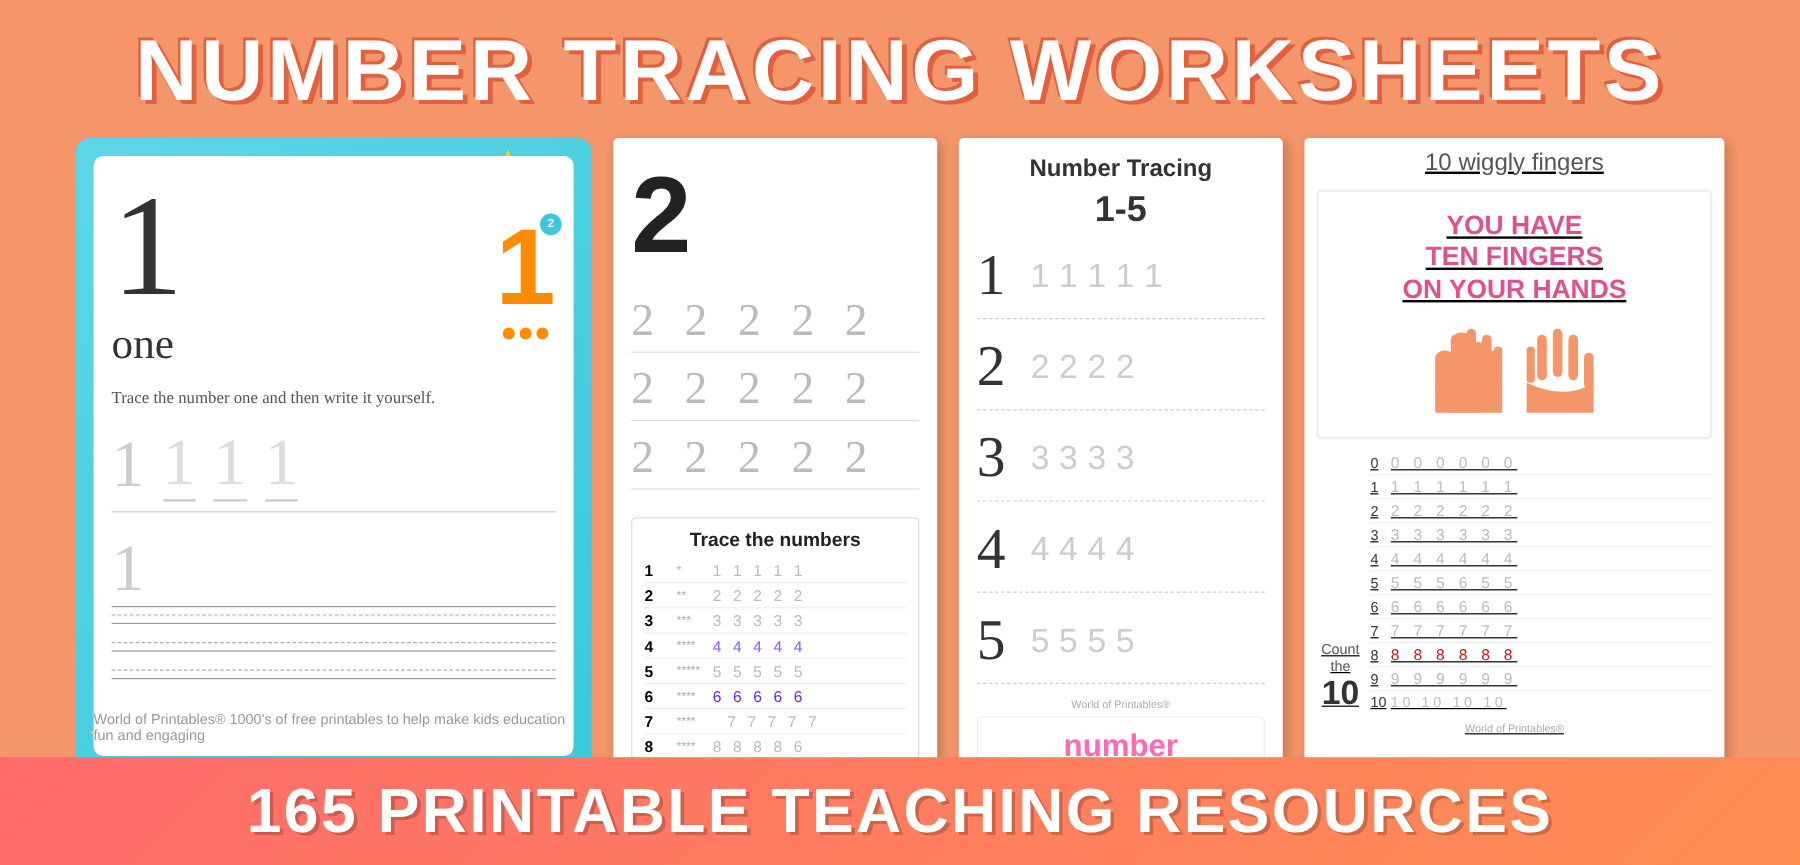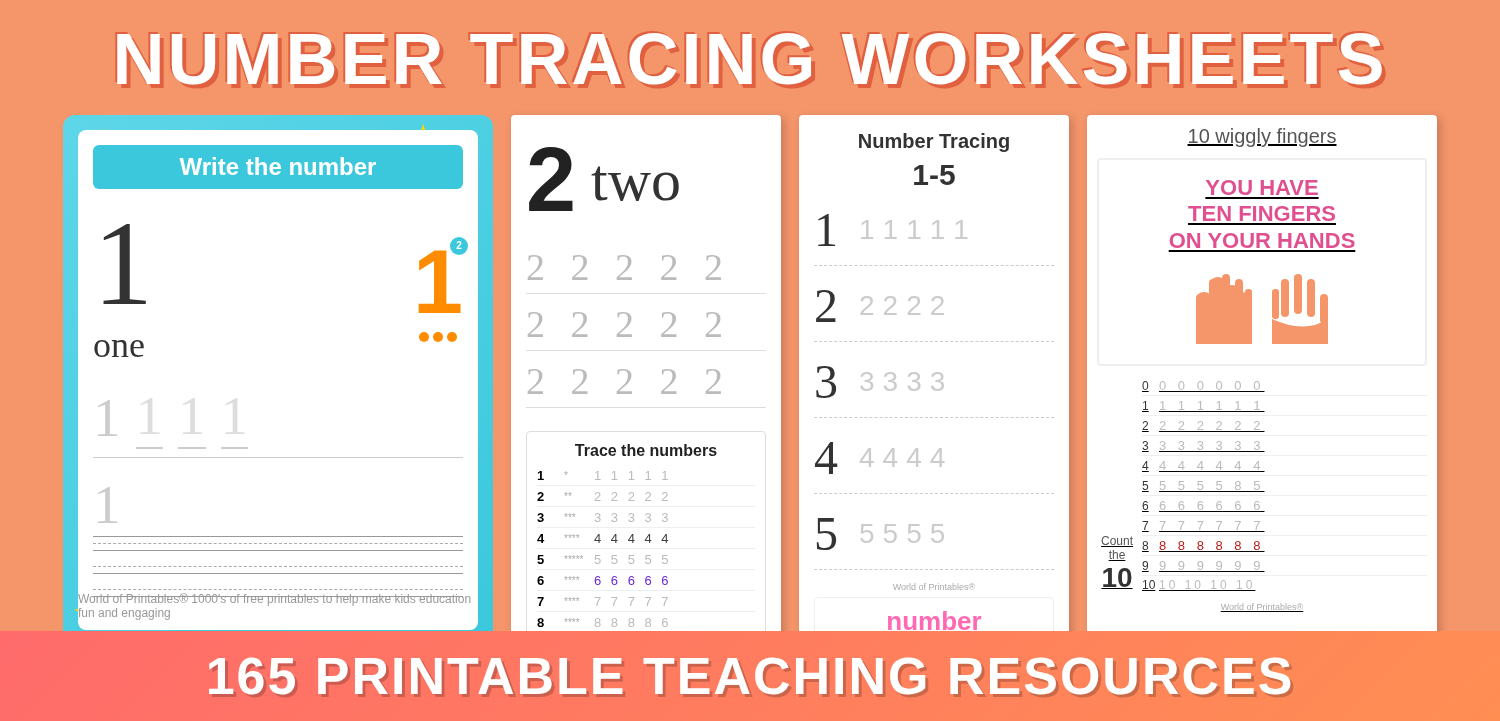--- a/index.html
+++ b/index.html
@@ -277,41 +277,39 @@
 
   <div class="card1" style="position:relative;">
 
     <span style="position:absolute;top:8px;left:30px;font-size:28px;color:#FFD700;">★</span>
     <span style="position:absolute;top:5px;right:60px;font-size:22px;color:#FFD700;">★</span>
     <span style="position:absolute;top:25px;right:20px;font-size:18px;color:#FFD700;">★</span>
     <span style="position:absolute;bottom:20px;left:10px;font-size:22px;color:#FFD700;">★</span>
     <span style="position:absolute;bottom:15px;right:15px;font-size:18px;color:#FFD700;">★</span>
 
     <div class="card1-inner">
-      <div class="card1-header">
-        <span class="card1-header-text">Write the number</span>
-      </div>
       <div class="card1-number-row">
         <div>
           <div class="card1-big-number">1</div>
           <div class="card1-word">one</div>
         </div>
         <div style="text-align:center;">
 
           <div style="font-size:90px;font-weight:900;color:#FF8C00;font-family:'Arial Black',Arial,sans-serif;line-height:1;position:relative;">
             <span style="position:absolute;top:0;right:-5px;width:18px;height:18px;background:#3BC8DC;border-radius:50%;font-size:10px;color:white;display:flex;align-items:center;justify-content:center;">2</span>
             1
           </div>
           <div class="card1-dots">
             <div class="card1-dot"></div>
             <div class="card1-dot"></div>
             <div class="card1-dot"></div>
           </div>
         </div>
       </div>
+      <div class="card1-subtitle">Trace the number one and then write it yourself.</div>
 
       <div class="card1-trace-row">
         <span style="font-size:55px;color:#ccc;font-family:Georgia,serif;">1</span>
         <span style="font-size:55px;color:#ddd;font-family:Georgia,serif;border-bottom:2px solid #ccc;">1</span>
         <span style="font-size:55px;color:#ddd;font-family:Georgia,serif;border-bottom:2px solid #ccc;">1</span>
         <span style="font-size:55px;color:#ddd;font-family:Georgia,serif;border-bottom:2px solid #ccc;">1</span>
       </div>
 
       <div style="margin-top:15px;">
         <div style="font-size:55px;color:#ccc;font-family:Georgia,serif;border-bottom:1px solid #999;margin-bottom:5px;">1</div>
@@ -322,21 +320,20 @@
         <div class="card1-line" style="margin-top:15px;"></div>
         <div class="card1-solid-line"></div>
       </div>
       <div class="card1-footer">World of Printables® 1000's of free printables to help make kids education fun and engaging</div>
     </div>
   </div>
 
   <div class="card2 worksheet-card">
     <div class="card2-header">
       <span class="card2-big-num">2</span>
-      <span class="card2-word-text">two</span>
     </div>
 
     <div class="card2-trace-line">2 2 2 2 2</div>
     <div class="card2-trace-line">2 2 2 2 2</div>
     <div class="card2-trace-line">2 2 2 2 2</div>
     <div style="margin-top:10px;">
 
       <div style="background:white;border:1px solid #ddd;border-radius:4px;padding:10px;margin-top:5px;">
         <div style="text-align:center;font-size:16px;font-weight:bold;margin-bottom:8px;color:#222;">Trace the numbers</div>
         <div style="display:flex;flex-direction:column;gap:3px;">
@@ -351,36 +348,36 @@
               <span style="color:#bbb;letter-spacing:3px;">2 2 2 2 2</span>
           </div>
           <div style="display:flex;align-items:center;gap:5px;font-size:13px;border-bottom:1px solid #eee;padding-bottom:2px;">
             <span style="width:22px;font-weight:bold;">3</span>
               <span style="color:#aaa;width:25px;font-size:10px;">***</span>
               <span style="color:#bbb;letter-spacing:3px;">3 3 3 3 3</span>
           </div>
           <div style="display:flex;align-items:center;gap:5px;font-size:13px;border-bottom:1px solid #eee;padding-bottom:2px;">
             <span style="width:22px;font-weight:bold;">4</span>
               <span style="color:#aaa;width:25px;font-size:10px;">****</span>
-              <span style="color:#404040;letter-spacing:3px;">4 4 4 4 4</span>
+              <span style="color:#8b5cf6;letter-spacing:3px;">4 4 4 4 4</span>
           </div>
           <div style="display:flex;align-items:center;gap:5px;font-size:13px;border-bottom:1px solid #eee;padding-bottom:2px;">
             <span style="width:22px;font-weight:bold;">5</span>
               <span style="color:#aaa;width:25px;font-size:10px;">*****</span>
               <span style="color:#bbb;letter-spacing:3px;">5 5 5 5 5</span>
           </div>
           <div style="display:flex;align-items:center;gap:5px;font-size:13px;border-bottom:1px solid #eee;padding-bottom:2px;">
             <span style="width:22px;font-weight:bold;">6</span>
               <span style="color:#aaa;width:25px;font-size:10px;">****</span>
               <span style="color:#6d28d9;letter-spacing:3px;">6 6 6 6 6</span>
           </div>
           <div style="display:flex;align-items:center;gap:5px;font-size:13px;border-bottom:1px solid #eee;padding-bottom:2px;">
             <span style="width:22px;font-weight:bold;">7</span>
               <span style="color:#aaa;width:25px;font-size:10px;">****</span>
-              <span style="color:#bbb;letter-spacing:3px;">7 7 7 7 7</span>
+              <span style="color:#bbb;letter-spacing:3px;margin-left:12px;">7 7 7 7 7</span>
           </div>
           <div style="display:flex;align-items:center;gap:5px;font-size:13px;border-bottom:1px solid #eee;padding-bottom:2px;">
             <span style="width:22px;font-weight:bold;">8</span>
               <span style="color:#aaa;width:25px;font-size:10px;">****</span>
               <span style="color:#bbb;letter-spacing:3px;">8 8 8 8 6</span>
           </div>
           <div style="display:flex;align-items:center;gap:5px;font-size:13px;border-bottom:1px solid #eee;padding-bottom:2px;">
             <span style="width:22px;font-weight:bold;">9</span>
               <span style="color:#aaa;width:25px;font-size:10px;">***</span>
               <span style="color:#bbb;letter-spacing:3px;">9 9 9 9 9</span>
@@ -503,21 +500,21 @@
         <div style="display:flex;gap:3px;align-items:center;border-bottom:1px solid #eee;padding:2px 0;">
           <span style="width:14px;font-size:12px;color:#333;">3</span>
           <span style="color:#bbb;font-size:13px;letter-spacing:4px;">3 3 3 3 3 3</span>
         </div>
         <div style="display:flex;gap:3px;align-items:center;border-bottom:1px solid #eee;padding:2px 0;">
           <span style="width:14px;font-size:12px;color:#333;">4</span>
           <span style="color:#bbb;font-size:13px;letter-spacing:4px;">4 4 4 4 4 4</span>
         </div>
         <div style="display:flex;gap:3px;align-items:center;border-bottom:1px solid #eee;padding:2px 0;">
           <span style="width:14px;font-size:12px;color:#333;">5</span>
-          <span style="color:#bbb;font-size:13px;letter-spacing:4px;">5 5 5 5 8 5</span>
+          <span style="color:#bbb;font-size:13px;letter-spacing:4px;">5 5 5 6 5 5</span>
         </div>
         <div style="display:flex;gap:3px;align-items:center;border-bottom:1px solid #eee;padding:2px 0;">
           <span style="width:14px;font-size:12px;color:#333;">6</span>
           <span style="color:#bbb;font-size:13px;letter-spacing:4px;">6 6 6 6 6 6</span>
         </div>
         <div style="display:flex;gap:3px;align-items:center;border-bottom:1px solid #eee;padding:2px 0;">
           <span style="width:14px;font-size:12px;color:#333;">7</span>
           <span style="color:#bbb;font-size:13px;letter-spacing:4px;">7 7 7 7 7 7</span>
         </div>
         <div style="display:flex;gap:3px;align-items:center;border-bottom:1px solid #eee;padding:2px 0;">

